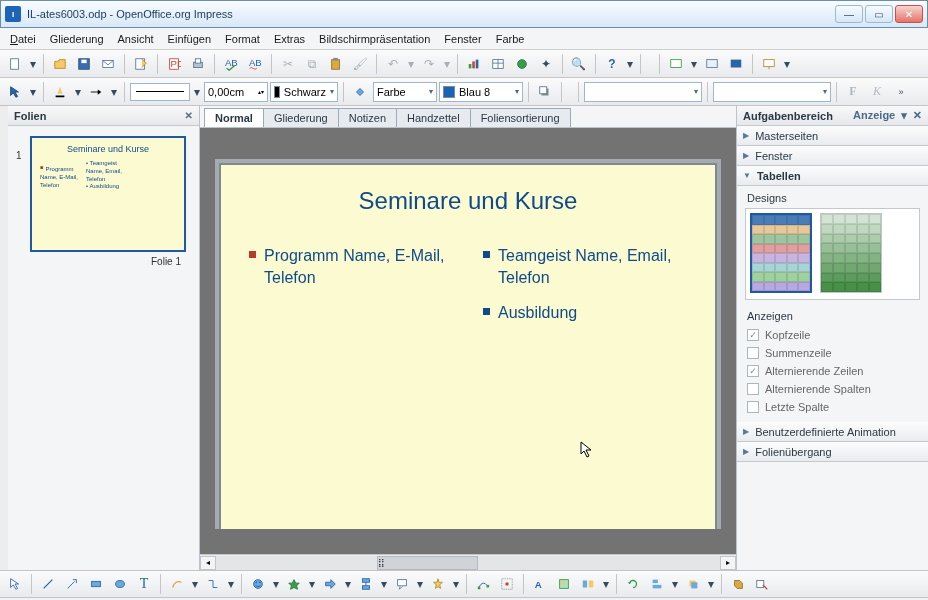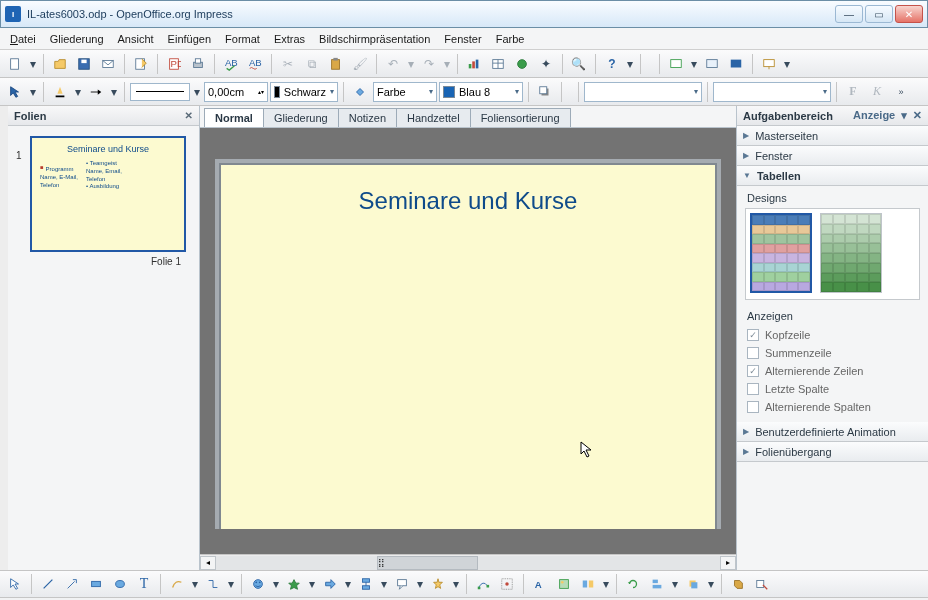--- a/index.html
+++ b/index.html
@@ -321,20 +321,38 @@
     <div class="tabs">
       <div class="tab active">Normal</div>
       <div class="tab">Gliederung</div>
       <div class="tab">Notizen</div>
       <div class="tab">Handzettel</div>
       <div class="tab">Foliensortierung</div>
     </div>
     <div class="canvas-wrap">
       <div class="slide">
         <div class="stitle">Seminare und Kurse</div>
+        <div class="scols">
+          <div class="scol">
+            <div class="sb">
+                <div class="dot red"></div>
+                <div class="btxt">Programm Name, E-Mail, Telefon</div>
+              </div>
+          </div>
+          <div class="scol">
+            <div class="sb">
+                <div class="dot"></div>
+                <div class="btxt">Teamgeist Name, Email, Telefon</div>
+              </div>
+            <div class="sb">
+                <div class="dot"></div>
+                <div class="btxt">Ausbildung</div>
+              </div>
+          </div>
+        </div>
       </div>
       <svg class="cursor" viewBox="0 0 14 18">
           <path d="M1 1 L1 13 L4 10 L7 16 L9 15 L6 9 L11 9 Z" fill="#fff" stroke="#000"></path>
         </svg>
     </div>
     <div class="hscroll">
       <div class="sarrow">◂</div>
       <div class="strack">
           <div class="sthumb">⁞⁞</div>
         </div>
@@ -493,25 +511,25 @@
           <div class="chkrow">
             <div class="cb"></div>
             <span>Summenzeile</span>
           </div>
           <div class="chkrow">
             <div class="cb">✓</div>
             <span>Alternierende Zeilen</span>
           </div>
           <div class="chkrow">
             <div class="cb"></div>
-            <span>Letzte Spalte</span>
+            <span>Alternierende Spalten</span>
           </div>
           <div class="chkrow">
             <div class="cb"></div>
-            <span>Alternierende Spalten</span>
+            <span>Letzte Spalte</span>
           </div>
         </div>
     </div>
     <div class="racc">
         <span class="tri">▶</span>
         <span>Benutzerdefinierte Animation</span>
       </div>
     <div class="racc">
         <span class="tri">▶</span>
         <span>Folienübergang</span>

